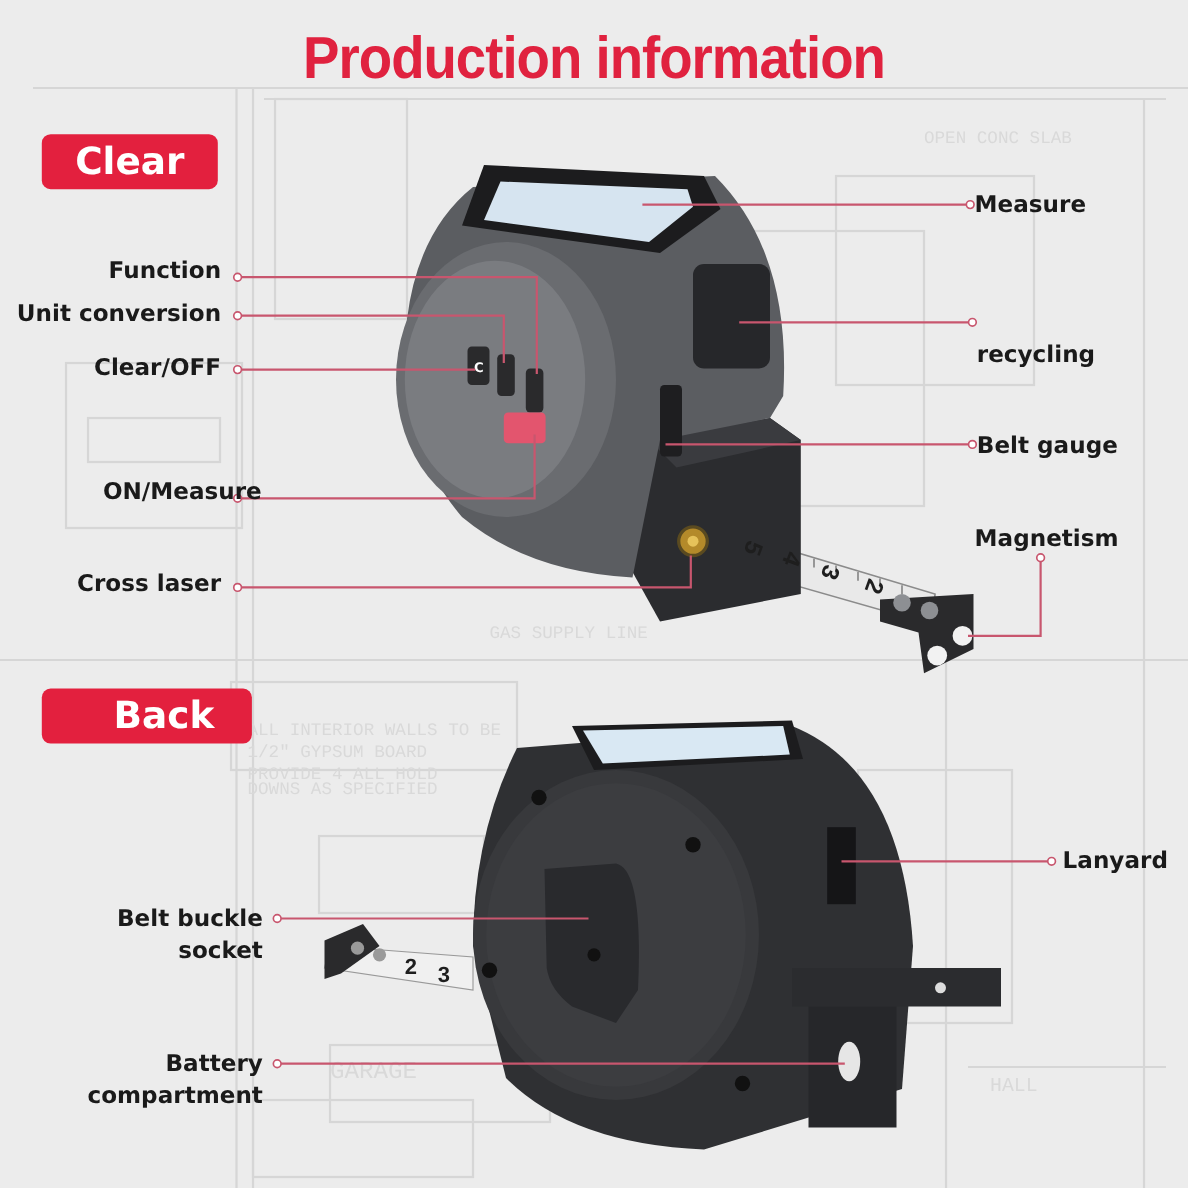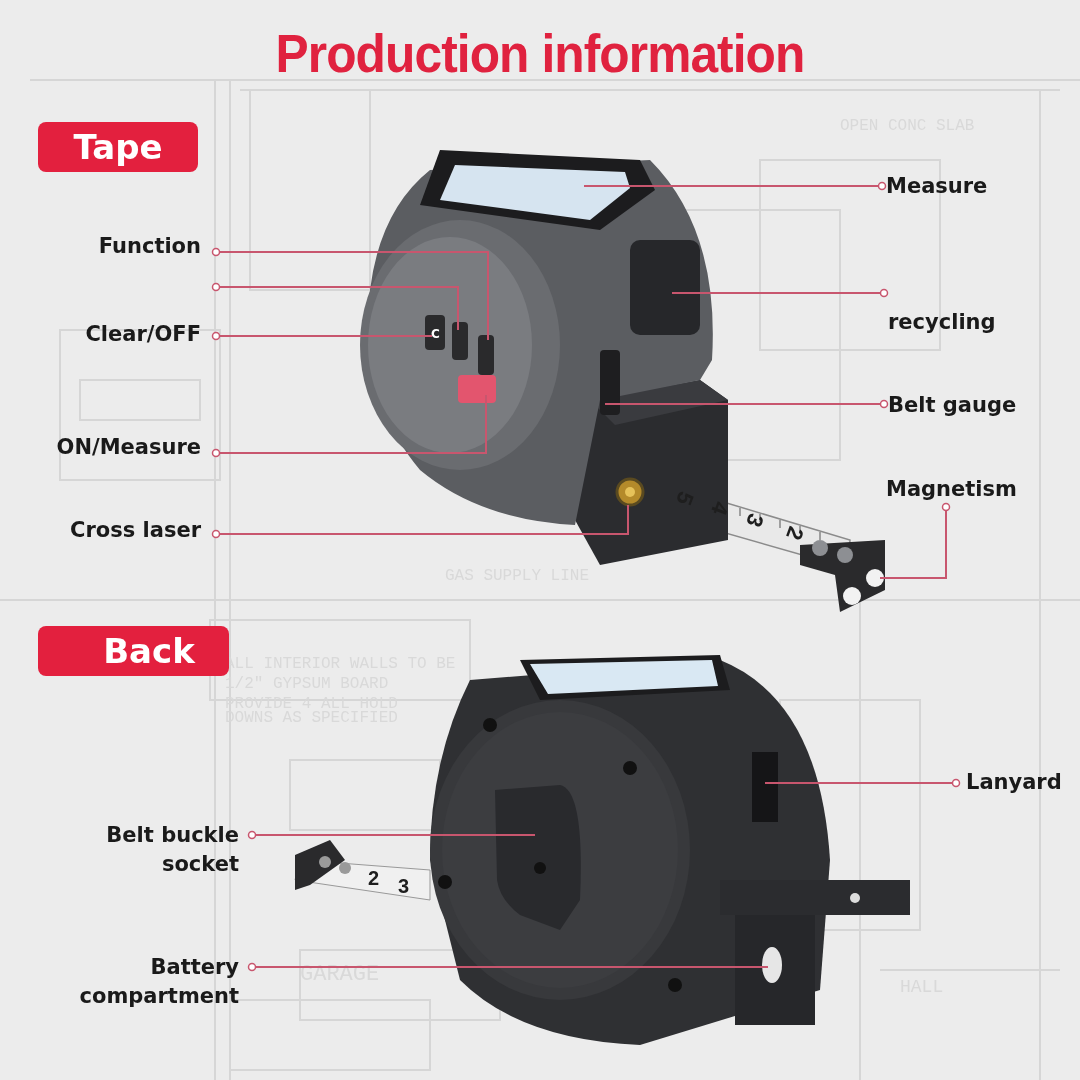--- a/index.html
+++ b/index.html
@@ -46,21 +46,21 @@
       <text x="225" y="722">DOWNS AS SPECIFIED</text>
       <text x="300" y="980" font-size="22">GARAGE</text>
       <text x="900" y="992" font-size="18">HALL</text>
       <text x="840" y="130">OPEN  CONC  SLAB</text>
       <text x="445" y="580">GAS SUPPLY LINE</text>
     </g>
   </svg>
 
   <div class="title">Production information</div>
 
-  <div class="badge" style="left:38px;top:122px;width:160px;">Tape</div>
+  <div class="badge" style="left:38px;top:122px;width:160px;">Clear</div>
   <div class="badge" style="left:38px;top:626px;width:160px;padding-left:31px;">Back</div>
 
   <svg class="lead" viewBox="0 0 1080 1080" width="1080" height="1080">
 
     <polygon points="650,480 850,540 848,568 645,510" fill="#e9e9e9" stroke="#8b8b8b" stroke-width="1.5"></polygon>
     <g stroke="#555" stroke-width="1">
       <line x1="680" y1="490" x2="680" y2="498"></line>
         <line x1="700" y1="496" x2="700" y2="504"></line>
       <line x1="720" y1="502" x2="720" y2="510"></line>
         <line x1="740" y1="508" x2="740" y2="516"></line>
@@ -165,22 +165,23 @@
       <circle cx="884" cy="293" r="3.5"></circle>
         <circle cx="884" cy="404" r="3.5"></circle>
       <circle cx="946" cy="507" r="3.5"></circle>
         <circle cx="252" cy="835" r="3.5"></circle>
       <circle cx="252" cy="967" r="3.5"></circle>
         <circle cx="956" cy="783" r="3.5"></circle>
     </g>
   </svg>
 
   <div class="lbl r" style="right:879px;top:232px;">Function</div>
+  <div class="lbl r" style="right:879px;top:271px;">Unit conversion</div>
   <div class="lbl r" style="right:879px;top:320px;">Clear/OFF</div>
-  <div class="lbl r" style="right:879px;top:433px;margin-left:12px;">ON/Measure</div>
+  <div class="lbl r" style="right:842px;top:433px;margin-left:12px;">ON/Measure</div>
   <div class="lbl r" style="right:879px;top:516px;">Cross laser</div>
 
   <div class="lbl" style="left:886px;top:172px;">Measure</div>
   <div class="lbl" style="left:888px;top:308px;">recycling</div>
   <div class="lbl" style="left:888px;top:391px;">Belt gauge</div>
   <div class="lbl" style="left:886px;top:475px;">Magnetism</div>
 
   <div class="lbl r" style="right:841px;top:821px;">Belt buckle</div>
   <div class="lbl r" style="right:841px;top:850px;">socket</div>
   <div class="lbl r" style="right:841px;top:953px;margin-left:28px;">Battery</div>

